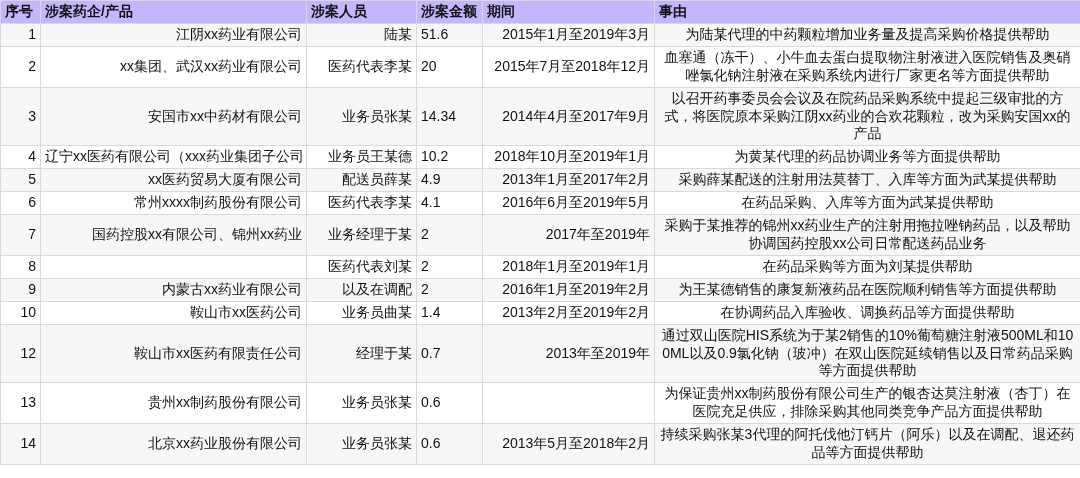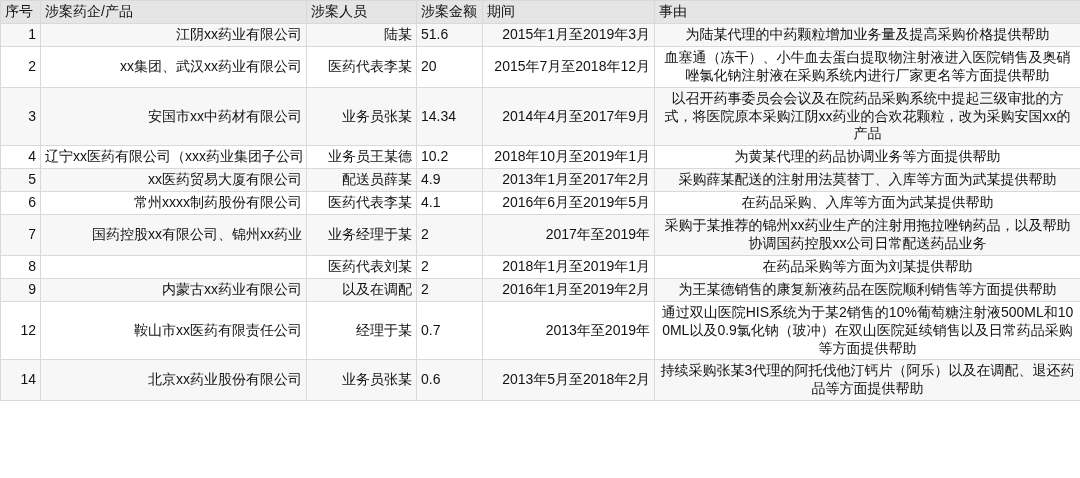--- a/index.html
+++ b/index.html
@@ -17,24 +17,24 @@
   }
   .case-table th, .case-table td {
     border: 1px solid #d9d9d9;
     font-size: 14px;
     line-height: 1.28;
     padding: 2px 4px;
     vertical-align: middle;
     overflow: hidden;
   }
   .case-table th {
-    font-weight: normal;
+    font-weight: bold;
     text-align: left;
     white-space: nowrap;
-    background: #e5e5e5;
+    background: #c4b5fd;
   }
   .c-index  { text-align: right; white-space: nowrap; padding-right: 6px; }
   .c-company, .c-person, .c-period { text-align: right; white-space: nowrap; }
   .c-amount { white-space: nowrap; padding-right: 5px; }
   .c-reason { text-align: center; white-space: normal; word-break: break-all; }
   tbody tr:nth-child(odd) { background: #f7f7f7; }
   tbody tr:nth-child(even) { background: #ffffff; }
 </style>
 </head>
 <body>
@@ -125,26 +125,42 @@
   </tr>
       <tr>
     <td class="c-index">9</td>
     <td class="c-company">内蒙古xx药业有限公司</td>
     <td class="c-person">以及在调配</td>
     <td class="c-amount">2</td>
     <td class="c-period">2016年1月至2019年2月</td>
     <td class="c-reason">为王某德销售的康复新液药品在医院顺利销售等方面提供帮助</td>
   </tr>
       <tr>
+    <td class="c-index">10</td>
+    <td class="c-company">鞍山市xx医药公司</td>
+    <td class="c-person">业务员曲某</td>
+    <td class="c-amount">1.4</td>
+    <td class="c-period">2013年2月至2019年2月</td>
+    <td class="c-reason">在协调药品入库验收、调换药品等方面提供帮助</td>
+  </tr>
+      <tr>
     <td class="c-index">12</td>
     <td class="c-company">鞍山市xx医药有限责任公司</td>
     <td class="c-person">经理于某</td>
     <td class="c-amount">0.7</td>
     <td class="c-period">2013年至2019年</td>
     <td class="c-reason">通过双山医院HIS系统为于某2销售的10%葡萄糖注射液500ML和100ML以及0.9氯化钠（玻冲）在双山医院延续销售以及日常药品采购等方面提供帮助</td>
+  </tr>
+      <tr>
+    <td class="c-index">13</td>
+    <td class="c-company">贵州xx制药股份有限公司</td>
+    <td class="c-person">业务员张某</td>
+    <td class="c-amount">0.6</td>
+    <td class="c-period"></td>
+    <td class="c-reason">为保证贵州xx制药股份有限公司生产的银杏达莫注射液（杏丁）在医院充足供应，排除采购其他同类竞争产品方面提供帮助</td>
   </tr>
       <tr>
     <td class="c-index">14</td>
     <td class="c-company">北京xx药业股份有限公司</td>
     <td class="c-person">业务员张某</td>
     <td class="c-amount">0.6</td>
     <td class="c-period">2013年5月至2018年2月</td>
     <td class="c-reason">持续采购张某3代理的阿托伐他汀钙片（阿乐）以及在调配、退还药品等方面提供帮助</td>
   </tr>
     </tbody>

